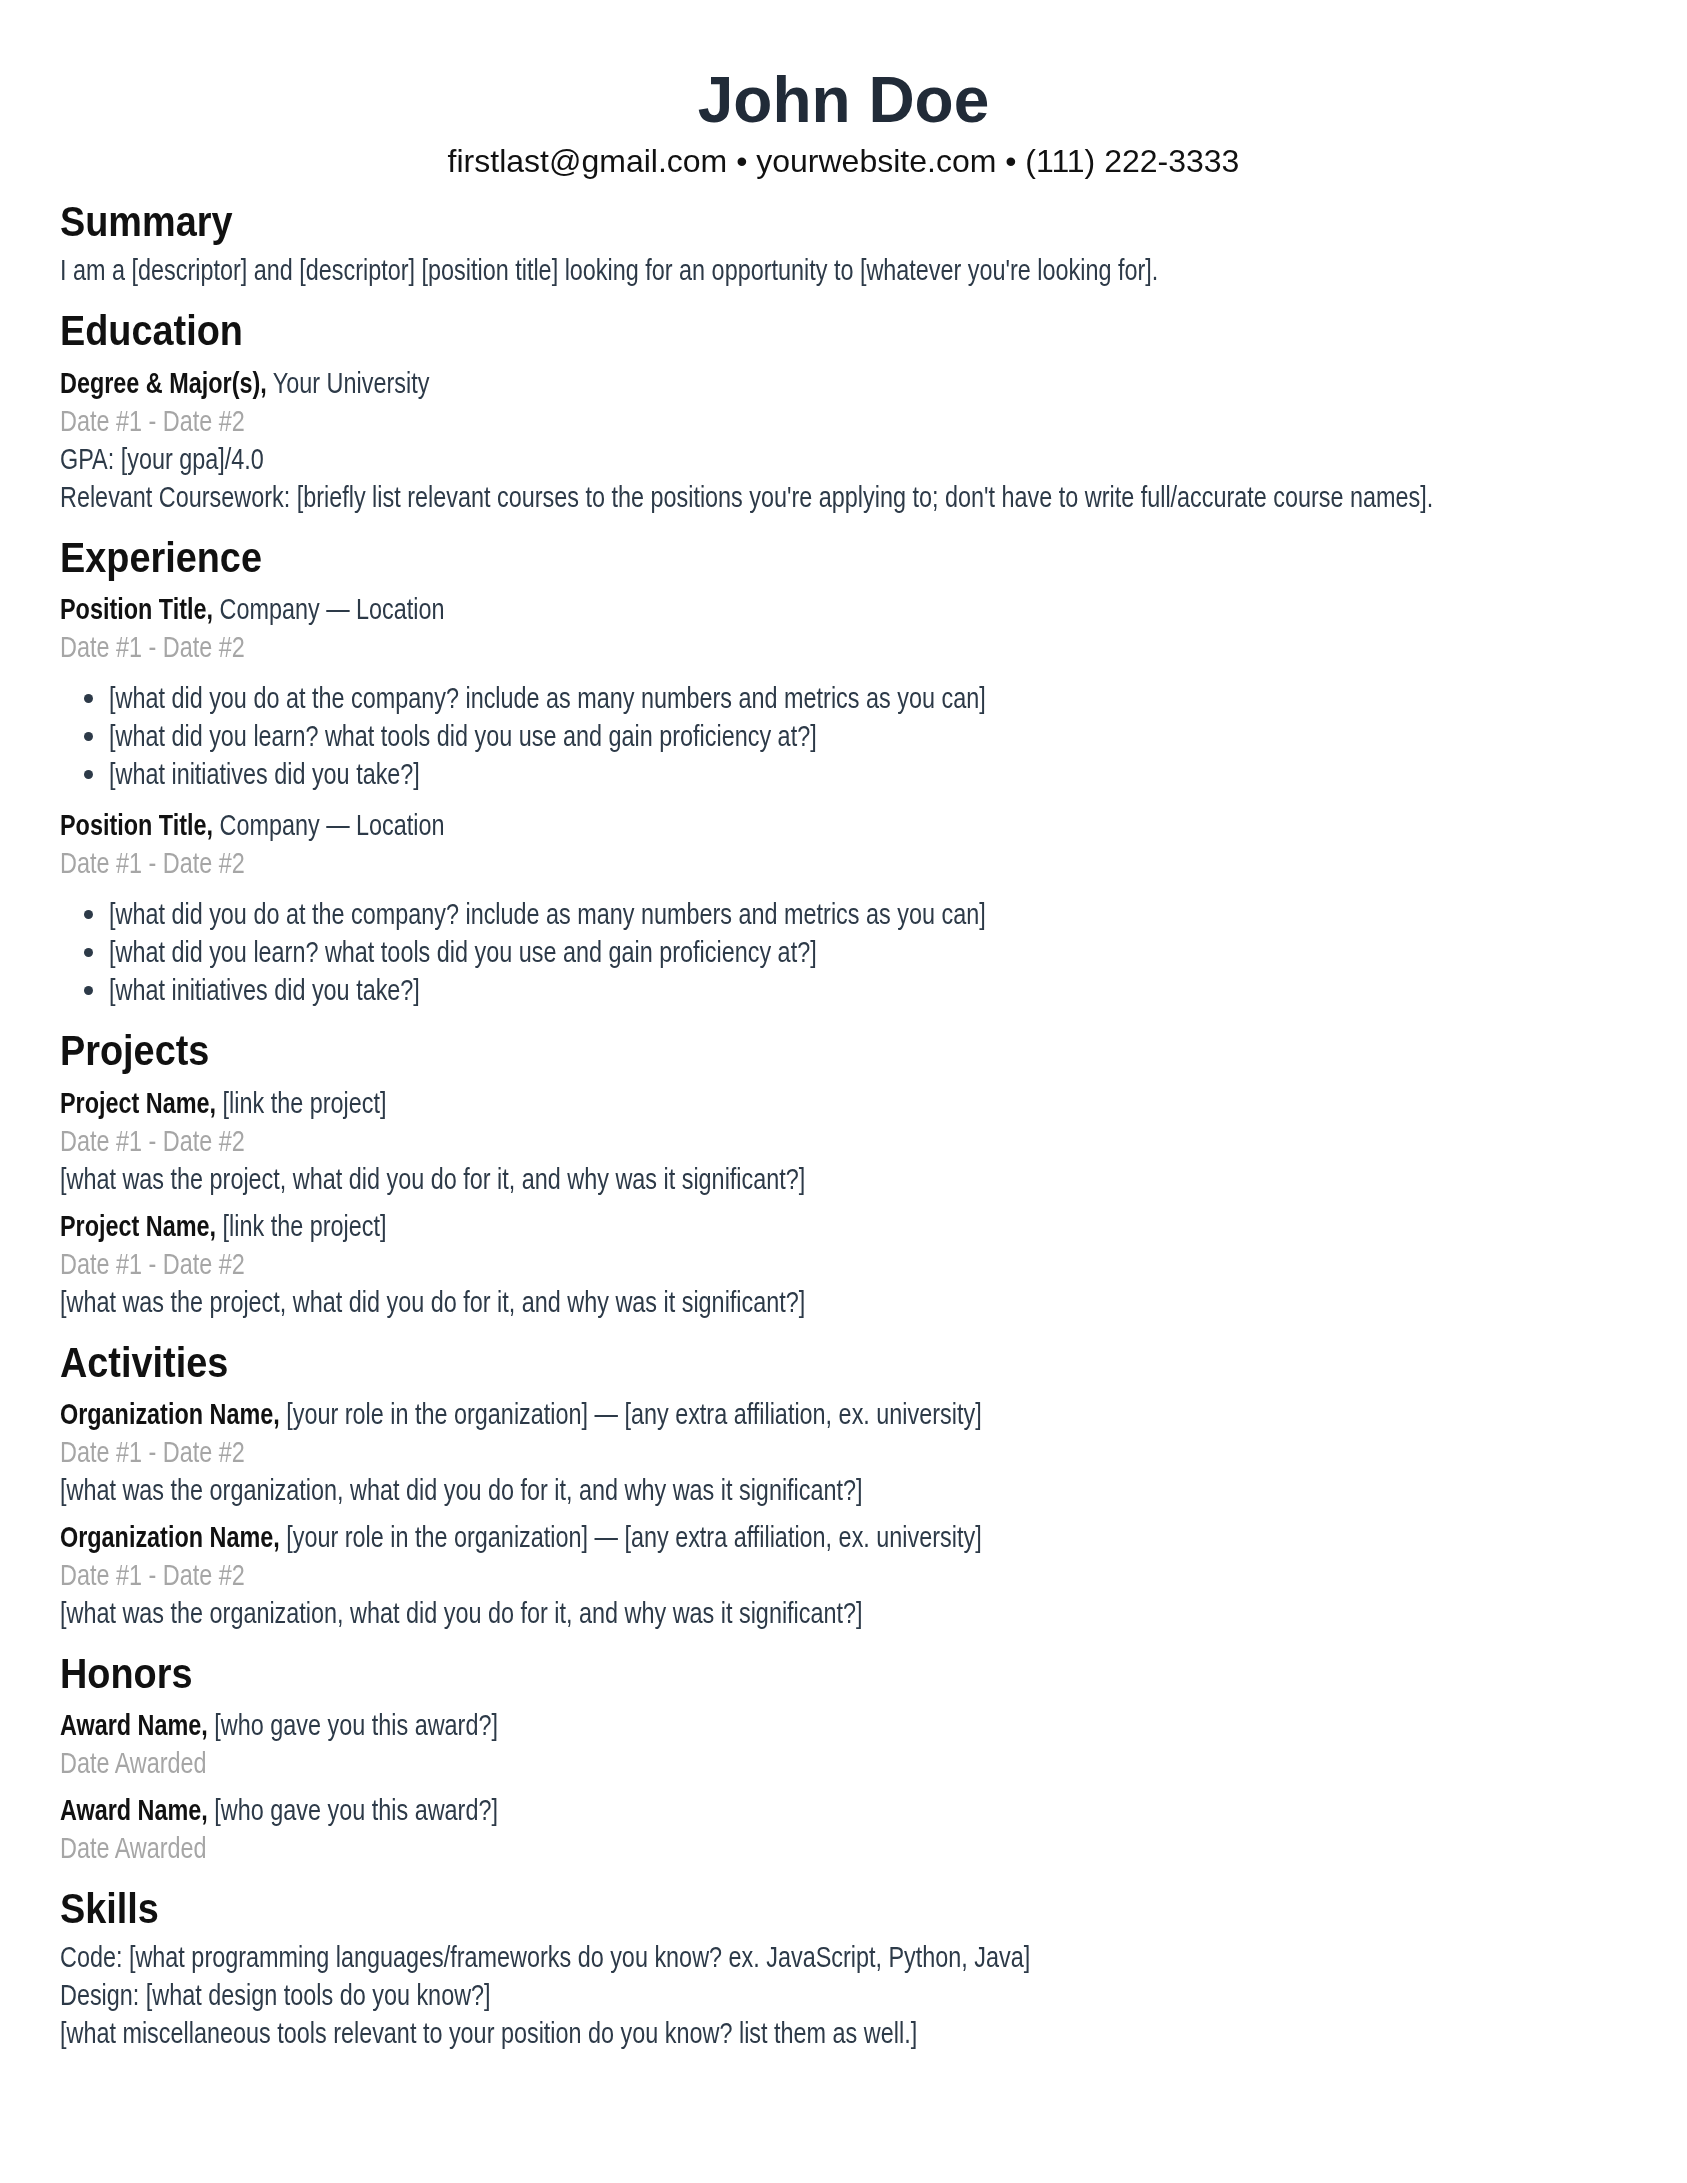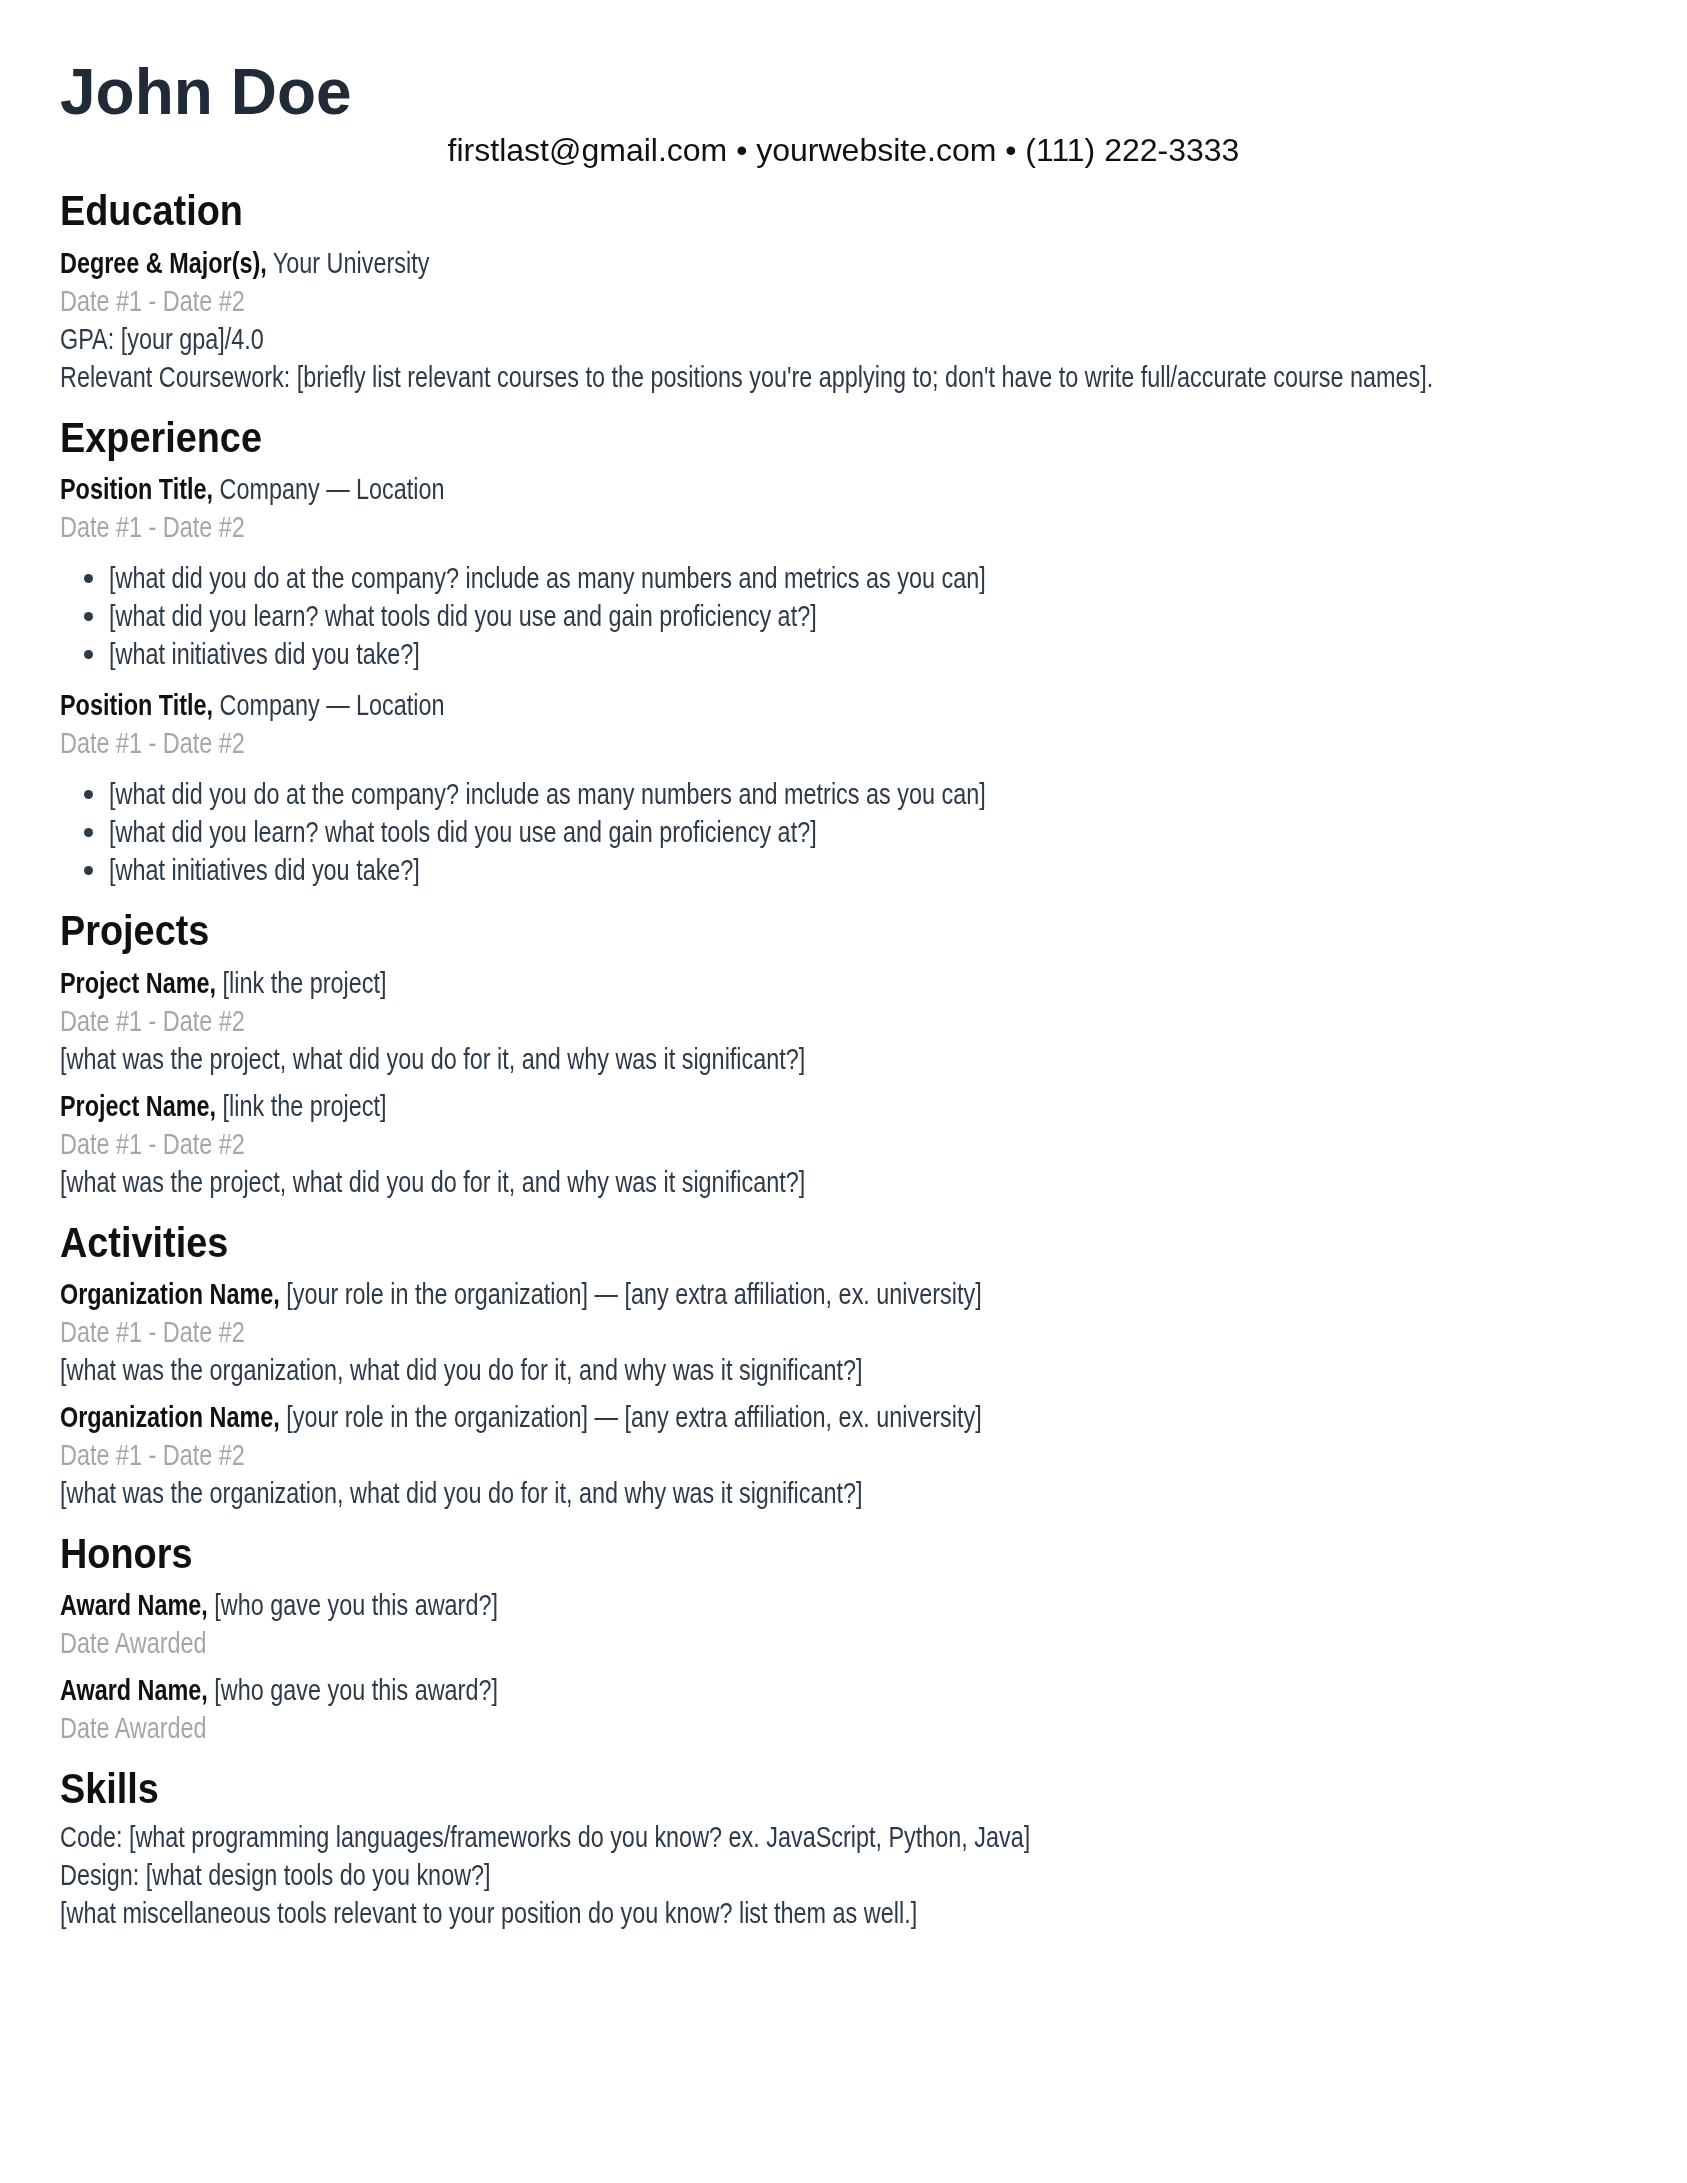--- a/index.html
+++ b/index.html
@@ -7,24 +7,25 @@
     position: relative;
     width: 1687px;
     height: 2183px;
     box-sizing: border-box;
     padding: 58px 60px 0;
     overflow: hidden;
     background: var(--background, #ffffff);
     font-family: "Liberation Sans", sans-serif;
   }
   h1.name {
-    margin: 0;
+    margin: 8px;
     font-size: 64px;
     line-height: 69px;
     font-weight: 700;
+    text-align: center;
     color: var(--name, #212b38);
   }
   p.contact {
     margin: 5.3px 0 0;
     font-size: 32px;
     line-height: 37px;
     text-align: center;
     color: var(--heading, #15181e);
   }
   h2.section-title {
@@ -66,20 +67,24 @@
 </head>
 <body>
 
 <div class="page">
 
   <header>
     <h1 class="name">John Doe</h1>
     <p class="contact">firstlast@gmail.com • yourwebsite.com • (111) 222-3333</p>
   </header>
 
+  <section>
+    <h2 class="section-title">Summary</h2>
+    <p class="line">I am a [descriptor] and [descriptor] [position title] looking for an opportunity to [whatever you're looking for].</p>
+  </section>
 
   <section>
     <h2 class="section-title">Education</h2>
     <div class="entry">
       <p class="line"><b class="runin">Degree &amp; Major(s),</b> <span>Your University</span></p>
       <p class="line dates">Date #1 - Date #2</p>
       <p class="line">GPA: [your gpa]/4.0</p>
       <p class="line">Relevant Coursework: [briefly list relevant courses to the positions you're applying to; don't have to write full/accurate course names].</p>
     </div>
   </section>

